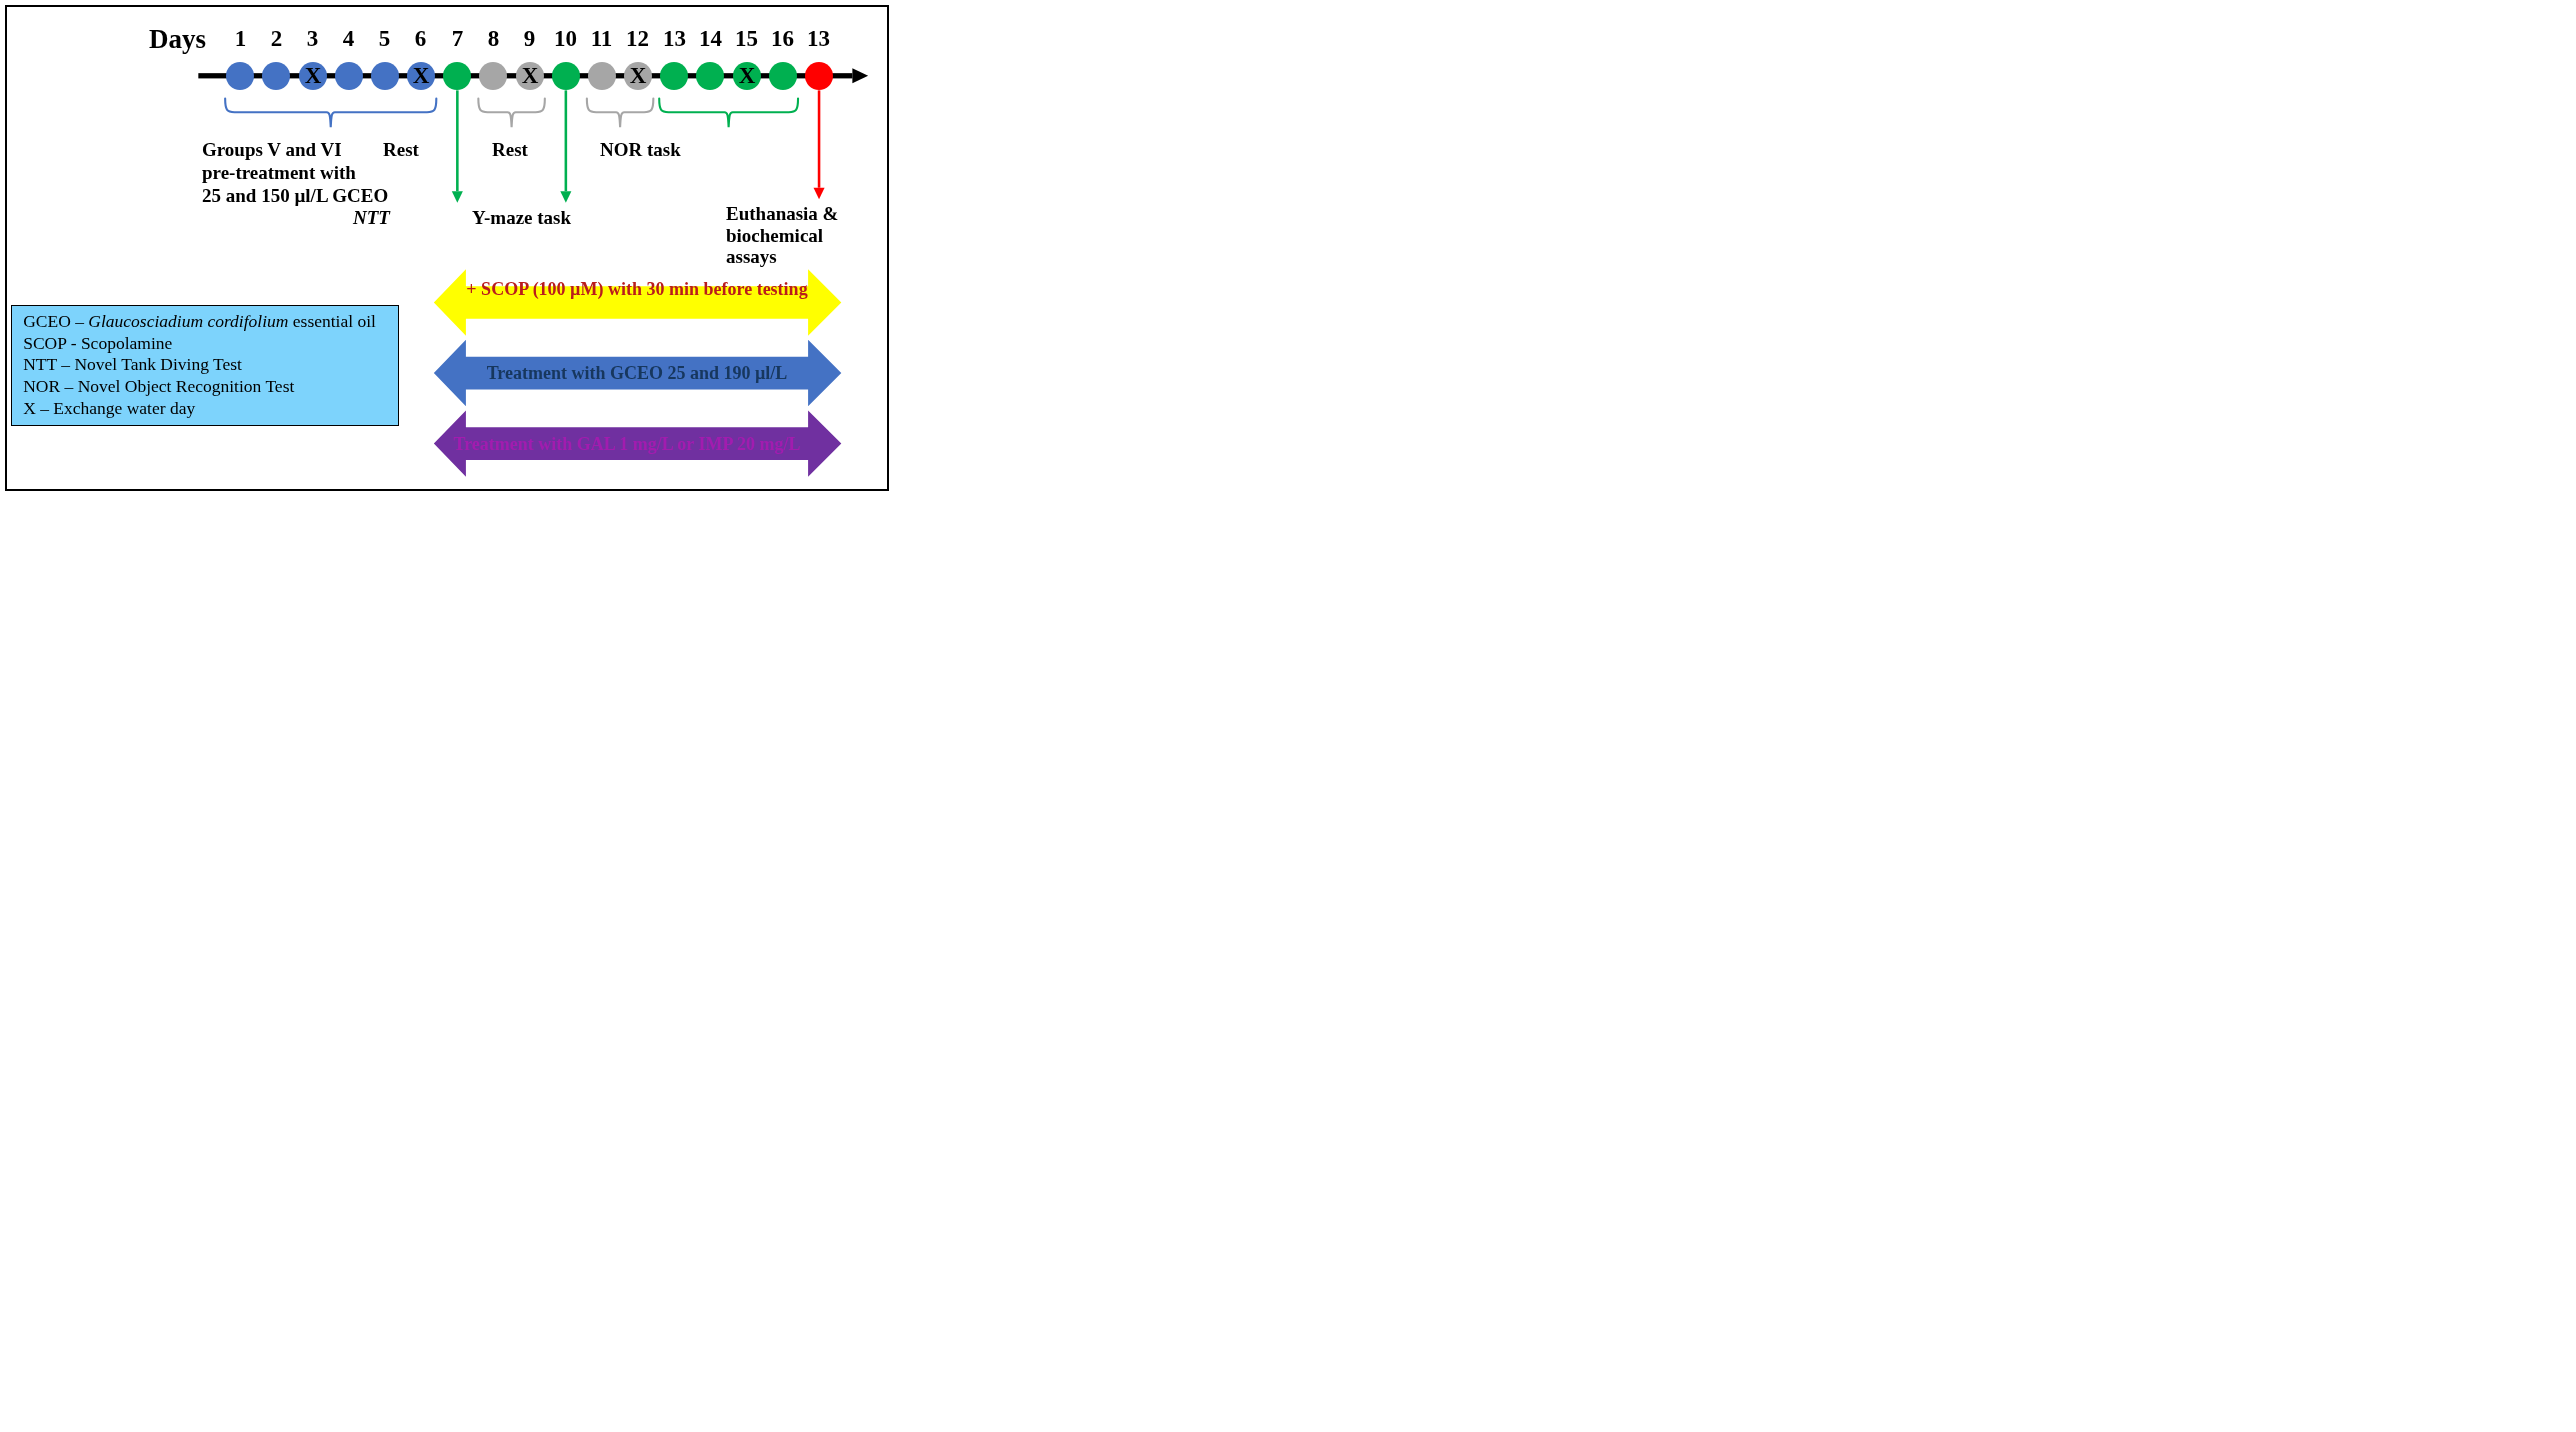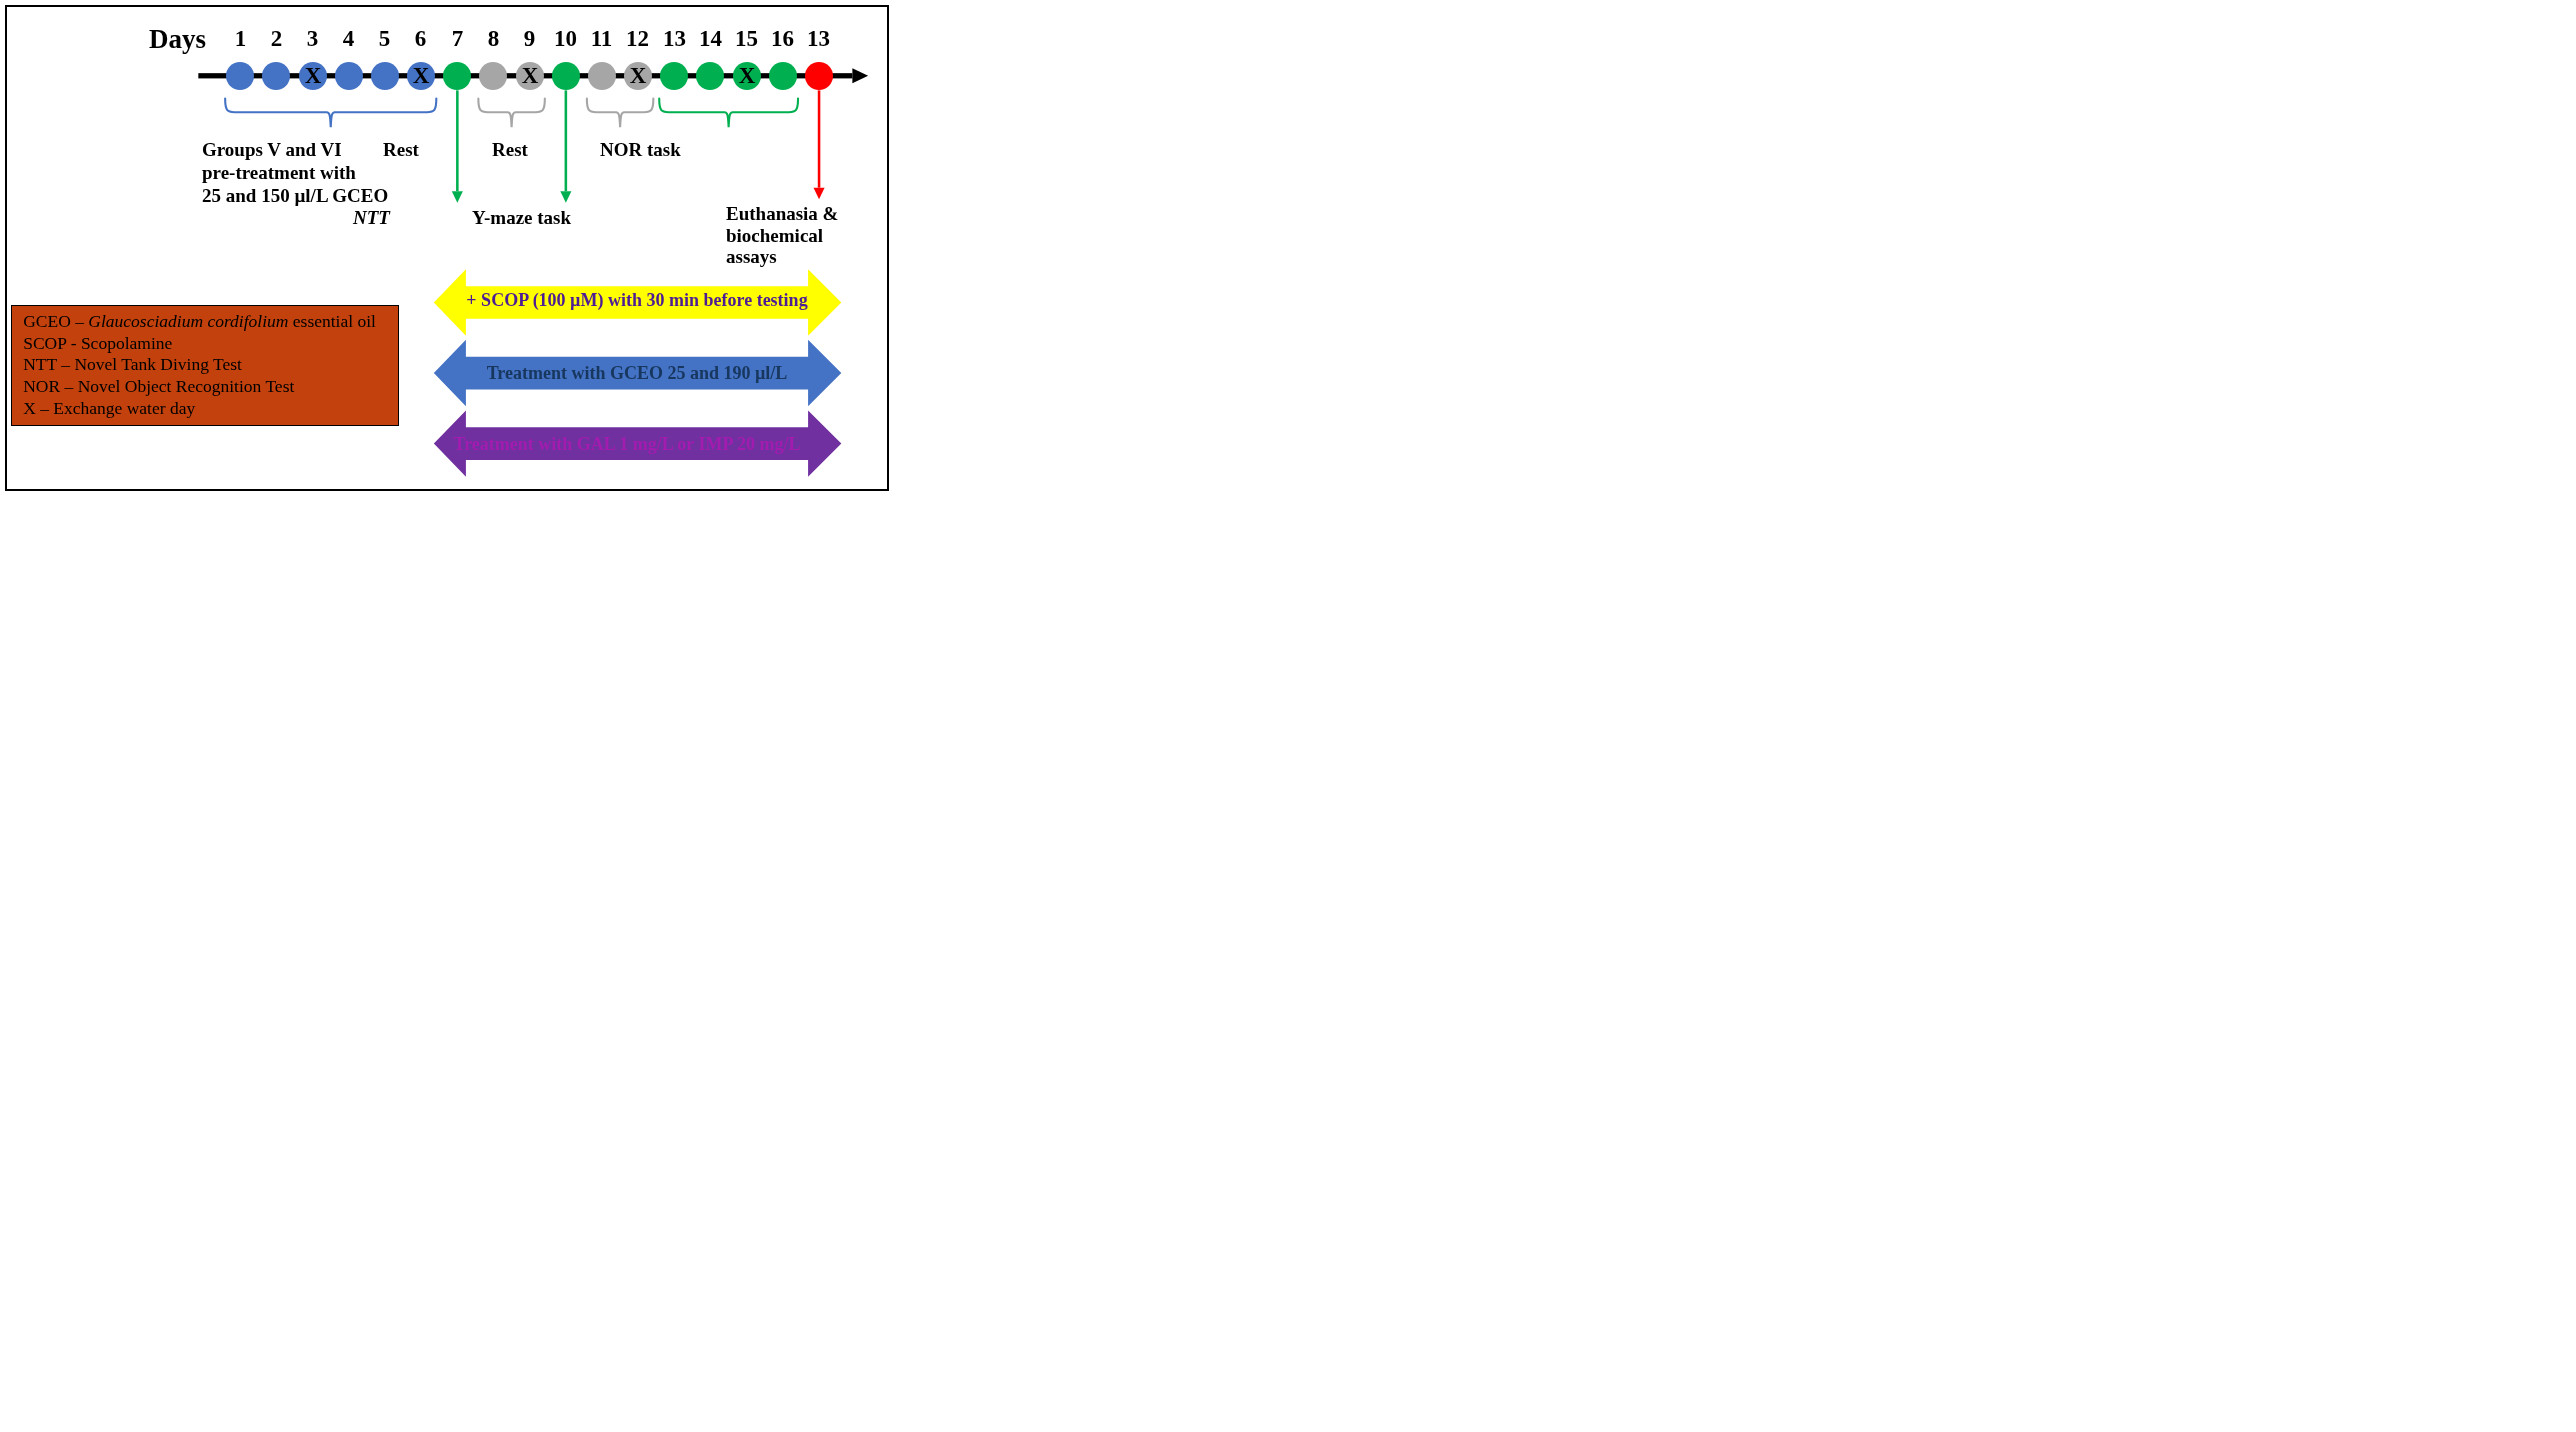--- a/index.html
+++ b/index.html
@@ -27,21 +27,21 @@
   }
   .phase-label .ln,.event-label .ln{display:block;}
   .phase-label{font-size:19px;line-height:23px;}
   .event-label{font-size:19px;line-height:21.6px;}
   .arrow-label{
     position:absolute;text-align:center;font-weight:bold;font-size:18px;
     line-height:22px;white-space:nowrap;
   }
   .legend{
     position:absolute;left:10.5px;top:305px;width:388px;height:121px;
-    border:1.7px solid #000;box-sizing:border-box;background:#c2410c;
+    border:1.7px solid #000;box-sizing:border-box;background:#7dd3fc;
     padding:5.2px 0 0 11.7px;
   }
   .legend-line{font-size:17.5px;line-height:21.6px;color:#000;white-space:nowrap;}
   .italic{font-style:italic;}
 </style>
 </head>
 <body>
 
 <div class="canvas">
   <div class="frame"></div>
@@ -136,21 +136,21 @@
       <div class="event-label" style="left:472px;top:207px;width:187px;">
         <span class="ln">Y-maze task</span>
       </div>
       <div class="event-label" style="left:726px;top:203px;width:187px;">
         <span class="ln">Euthanasia &amp;</span>
         <span class="ln">biochemical</span>
         <span class="ln">assays</span>
       </div>
     </div>
   <div id="arrow-labels">
-      <div class="arrow-label" style="left:433px;top:289px;width:408px;color:#4c1d95;">+ SCOP (100 µM) with 30 min before testing</div>
+      <div class="arrow-label" style="left:433px;top:278px;width:408px;color:#b91c1c;">+ SCOP (100 µM) with 30 min before testing</div>
       <div class="arrow-label" style="left:433px;top:362px;width:408px;color:#17375E;">Treatment with GCEO 25 and 190 µl/L</div>
       <div class="arrow-label" style="left:423px;top:433px;width:408px;color:#a21caf;">Treatment with GAL 1 mg/L or IMP 20 mg/L</div>
     </div>
 
   <div class="legend">
     <div id="legend-lines">
         <div class="legend-line"><span>GCEO – </span><span class="italic">Glaucosciadium cordifolium</span><span> essential oil</span></div>
         <div class="legend-line"><span>SCOP - Scopolamine</span></div>
         <div class="legend-line"><span>NTT – Novel Tank Diving Test</span></div>
         <div class="legend-line"><span>NOR – Novel Object Recognition Test</span></div>

